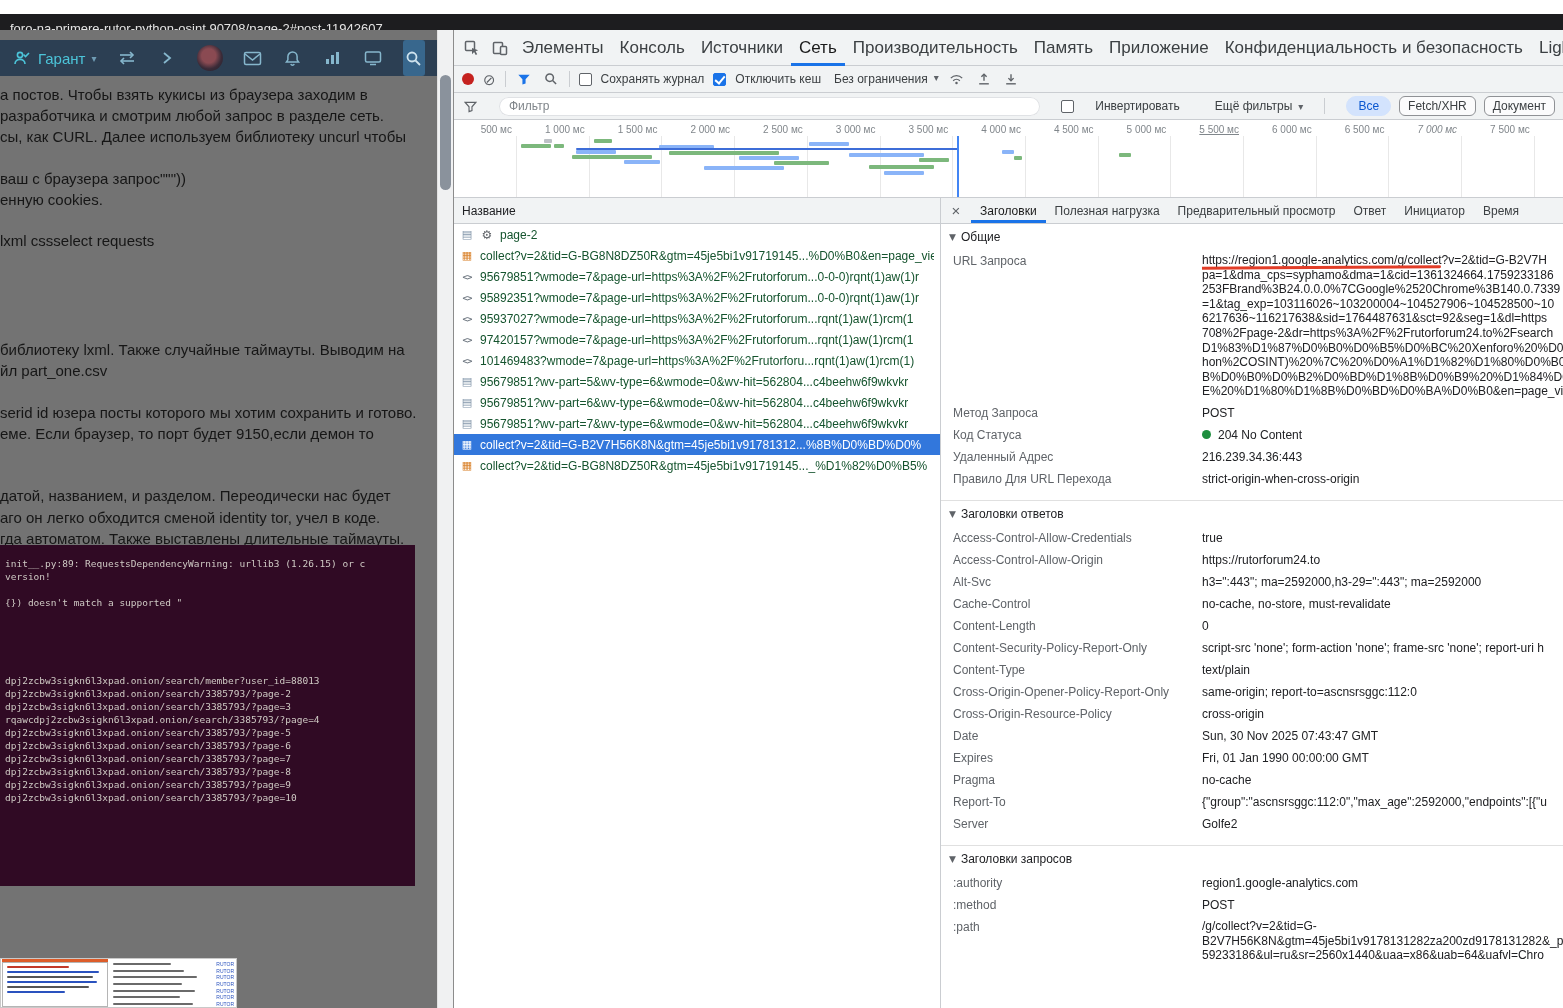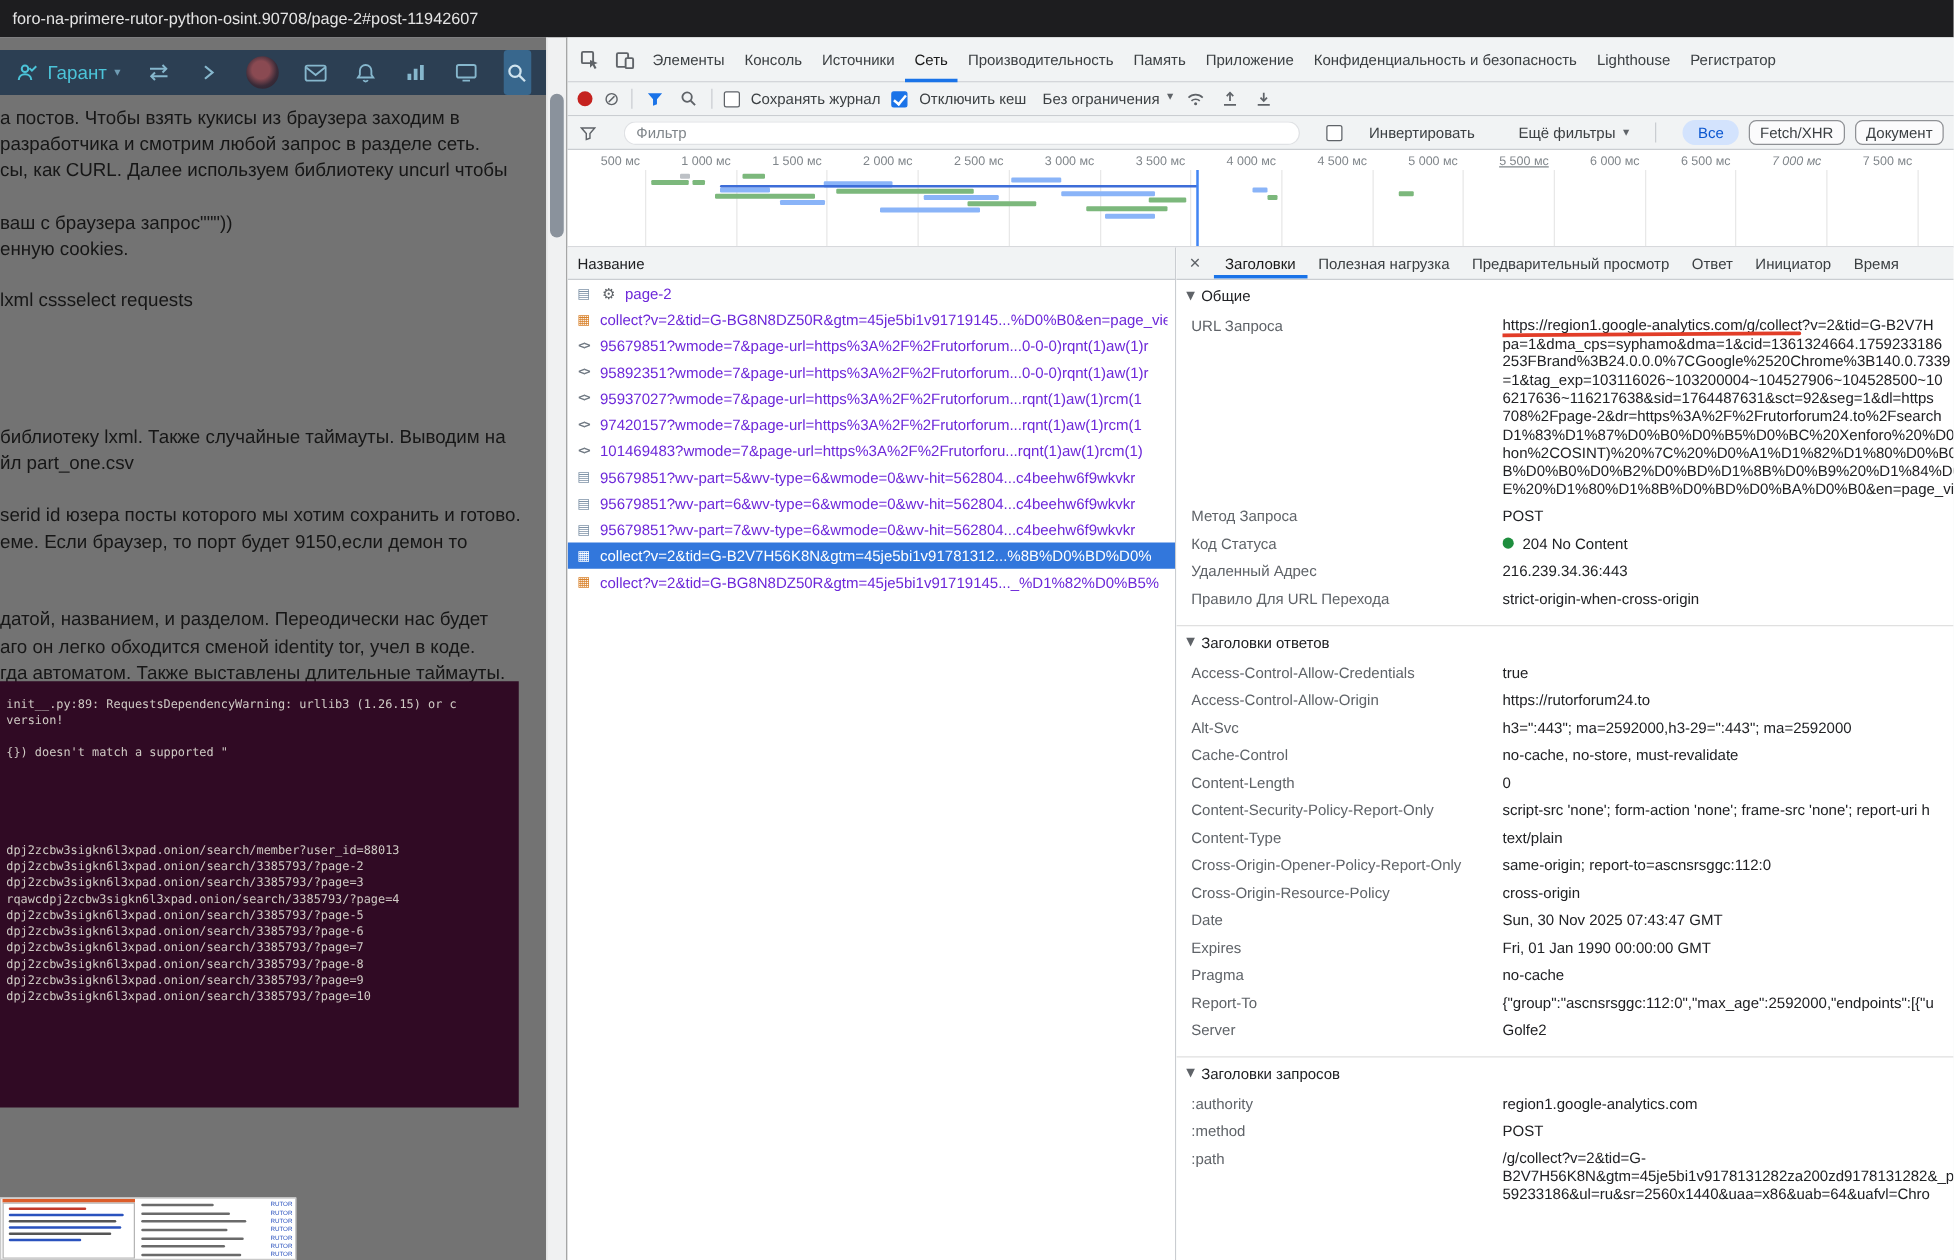--- a/index.html
+++ b/index.html
@@ -1,19 +1,19 @@
 <!DOCTYPE html>
 <html><head>
 <meta charset="utf-8">
 <style>
   *{margin:0;padding:0;box-sizing:border-box}
   html,body{width:1563px;height:1008px}
   body{position:relative;overflow:hidden;background:#fff;font-family:"Liberation Sans","DejaVu Sans",sans-serif;color:#202124}
   
-  .topbar{position:absolute;left:0;top:0;width:1563px;height:30px;background:#1d1d1f;color:#e4e4e4;font-size:13px;line-height:30px;padding-left:10px;white-space:nowrap}
+  .topbar{position:absolute;left:0;top:14px;width:1563px;height:30px;background:#1d1d1f;color:#e4e4e4;font-size:13px;line-height:30px;padding-left:10px;white-space:nowrap}
   
   .left-page{position:absolute;left:0;top:30px;width:437px;height:978px;background:#737373;overflow:hidden}
   .forum-nav{position:absolute;left:0;top:10px;width:437px;height:36px;background:#2c3f53;display:flex;align-items:center;gap:20px;padding:0 12px;color:#86b7cd}
   .garant{display:flex;align-items:center;gap:6px;color:#4cc4d9;font-size:15px}
   .caret{font-size:10px;color:#6f9cb4}
   .nav-ic{display:flex;align-items:center;justify-content:center;width:20px;height:20px;flex:none}
   .avatar{width:26px;height:26px;border-radius:50%;background:radial-gradient(circle at 45% 42%, #8a4a52 0 34%, #3a2b38 62%, #22202c 100%);flex:none}
   .search-sq{margin-left:auto;width:46px;height:36px;background:#38678d;border-radius:3px;display:flex;align-items:center;justify-content:center}
   .ptext{position:absolute;left:0;font-size:15px;color:#161616;white-space:nowrap}
   .terminal{position:absolute;left:0;top:515px;width:415px;height:341px;background:#300a24;color:#cfcac4;font-family:"DejaVu Sans Mono",monospace;font-size:9.5px;line-height:13px;padding:12px 5px;white-space:pre;overflow:hidden}
@@ -27,21 +27,21 @@
   .mini-row .bar{height:2px;background:#6a6a6a;border-radius:1px}
   .mini-row .rl{font-size:5px;color:#2a52be;line-height:6px}
   
   .pg-scroll{position:absolute;left:437px;top:30px;width:16px;height:978px;background:#f0f1f2;border-left:1px solid #e2e2e2}
   .pg-thumb{position:absolute;left:2px;top:45px;width:11px;height:115px;background:#8a929c;border-radius:6px}
   
   .devtools{position:absolute;left:453px;top:30px;width:1110px;height:978px;background:#f1f3f4;border-left:1px solid #8c8c8c;font-size:12px}
   .dt-row{display:flex;align-items:center;border-bottom:1px solid #cacdd1;background:#f1f3f4}
   .dt-tabs{height:36px;padding-left:4px;gap:0}
   .icon-btn{width:28px;height:26px;display:flex;align-items:center;justify-content:center;flex:none}
-  .dt-tab{padding:0 8px;height:36px;line-height:36px;color:#3c4043;font-size:12px;white-space:nowrap;border-bottom:3px solid transparent}
+  .dt-tab{padding:0 8px;height:36px;line-height:36px;color:#3c4043;font-size:17px;white-space:nowrap;border-bottom:3px solid transparent}
   .dt-tab.sel{color:#1a1a1a;border-bottom:3px solid #1a73e8}
   .dt-controls{height:27px;padding:0 8px;gap:9px}
   .dot-record{width:12px;height:12px;border-radius:50%;background:#c5221f;flex:none}
   .g-ic{color:#5f6368;font-size:15px;line-height:15px}
   .vsep{width:1px;height:16px;background:#cacdd1;flex:none}
   .cb{width:13px;height:13px;border:1.5px solid #5f6368;border-radius:2px;flex:none;position:relative;background:#fff}
   .cb.checked{background:#1a73e8;border-color:#1a73e8}
   .cb.checked::after{content:"";position:absolute;left:3px;top:0.5px;width:4px;height:8px;border:solid #fff;border-width:0 2px 2px 0;transform:rotate(40deg)}
   .lbl{color:#3c4043;white-space:nowrap}
   .dt-filterrow{height:27px;padding:0 8px;gap:21px}
@@ -53,21 +53,21 @@
   .overview{position:relative;height:78px;background:#fff;border-bottom:1px solid #cacdd1;overflow:hidden}
   .ov-grid{position:absolute;top:16px;bottom:0;width:1px;background:#e8e8e8}
   .ov-lab{position:absolute;top:4px;width:58px;text-align:right;font-size:10px;color:#80868b;white-space:nowrap}
   .ov-bar{position:absolute;border-radius:1px}
   .ov-evt{position:absolute;top:16px;bottom:0;width:2px;background:#4285f4}
   
   .dt-main{position:absolute;left:0;top:168px;right:0;bottom:0;display:flex}
   .req-pane{width:487px;flex:none;background:#fff;border-right:1px solid #cacdd1;display:flex;flex-direction:column;overflow:hidden}
   .req-head{height:26px;line-height:26px;background:#f1f3f4;border-bottom:1px solid #cacdd1;padding-left:8px;color:#202124}
   .req-rows{flex:1;overflow:hidden}
-  .req-row{height:21px;display:flex;align-items:center;gap:6px;padding:0 6px;white-space:nowrap;overflow:hidden;color:#6d28d9}
+  .req-row{height:21px;display:flex;align-items:center;gap:6px;padding:0 6px;white-space:nowrap;overflow:hidden;color:#14532d}
   .req-row.sel{background:#3277dc;color:#fff}
   .ric{width:14px;height:14px;flex:none;display:flex;align-items:center;justify-content:center;font-family:"DejaVu Sans",sans-serif}
   .ric.doc::before{content:"▤";color:#7f93a7;font-size:11px}
   .ric.xhr::before{content:"▦";color:#d9822b;font-size:11px}
   .ric.script::before{content:"<>";font-size:9px;font-weight:bold;color:#6e7781;letter-spacing:-1px;font-family:"DejaVu Sans Mono",monospace}
   .ric.gear::before{content:"⚙";color:#5f6368;font-size:12px}
   .req-row.sel .ric::before{color:#fff}
   .req-label{overflow:hidden;text-overflow:clip}
   
   .det-pane{flex:1;background:#fff;display:flex;flex-direction:column;overflow:hidden}

